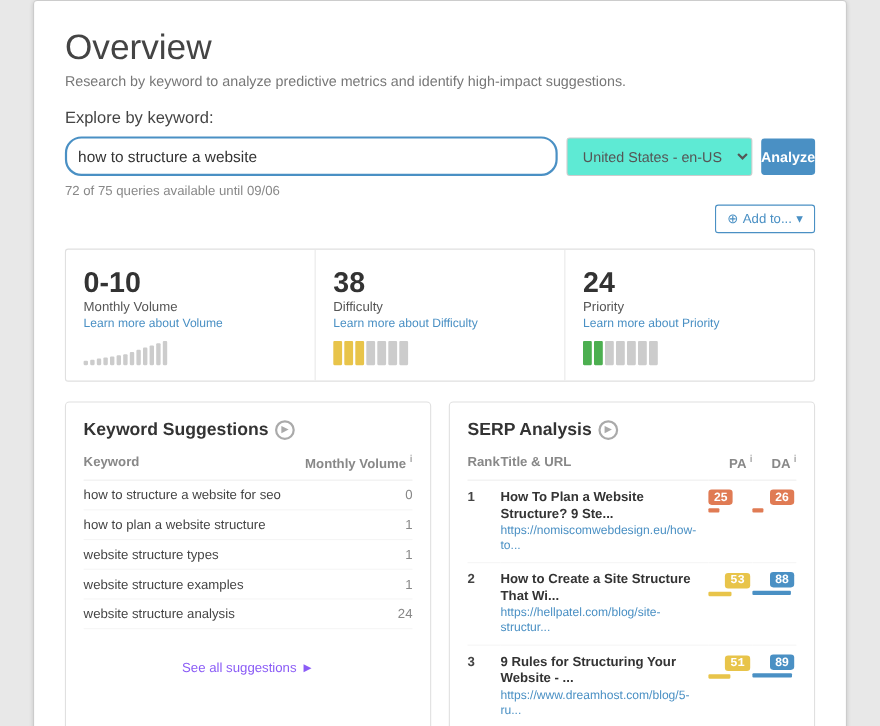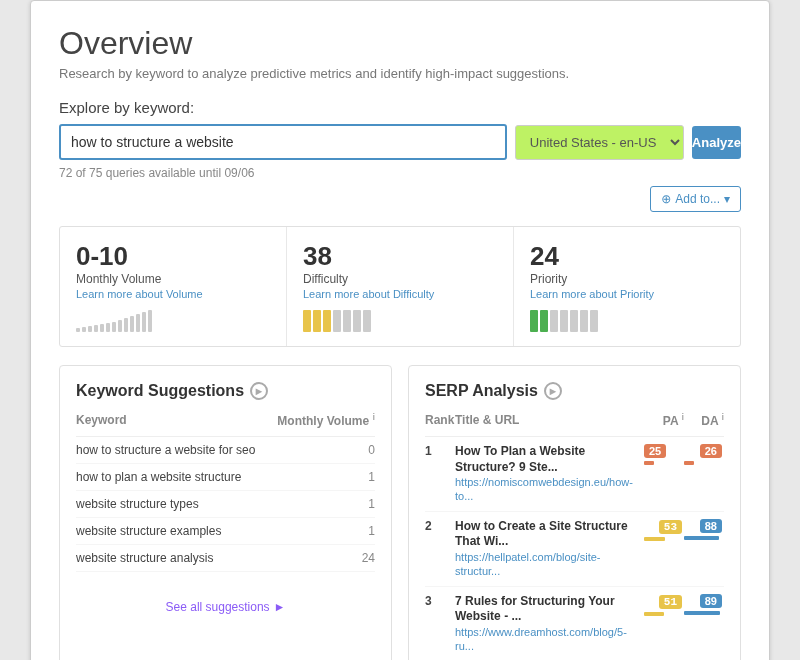--- a/index.html
+++ b/index.html
@@ -38,33 +38,33 @@
     }
     .search-row {
       display: flex;
       gap: 8px;
       margin-bottom: 6px;
       align-items: center;
     }
     .search-input {
       flex: 1;
       border: 2px solid #4a90c4;
-      border-radius: 3px;
+      border-radius: 15px;
       padding: 8px 10px;
       font-size: 14px;
       color: #333;
       outline: none;
     }
     .locale-select {
       border: 1px solid #ccc;
       border-radius: 3px;
       padding: 8px 10px;
       font-size: 13px;
       color: #555;
-      background: #bef264;
+      background: #5eead4;
       cursor: pointer;
     }
     .analyze-btn {
       background: #4a90c4;
       color: #fff;
       border: none;
       border-radius: 3px;
       padding: 9px 0;
       font-size: 13px;
       font-weight: bold;
@@ -437,21 +437,21 @@
     <td style="text-align:right;">
       <span class="score-badge score-blue">88</span>
       <div class="mini-bar-row">
                   <div class="mini-bar" style="width:88%;background:#4a90c4;"></div>
                 </div>
     </td>
   </tr>
             <tr>
     <td class="serp-rank">3</td>
     <td>
-      <div class="serp-title">7 Rules for Structuring Your Website - ...</div>
+      <div class="serp-title">9 Rules for Structuring Your Website - ...</div>
       <div class="serp-url">https://www.dreamhost.com/blog/5-ru...</div>
     </td>
     <td style="text-align:right;">
       <span class="score-badge score-mid">51</span>
       <div class="mini-bar-row">
                   <div class="mini-bar score-mid" style="width:51%;background:#e8c44a;"></div>
                 </div>
     </td>
     <td style="text-align:right;">
       <span class="score-badge score-blue">89</span>

